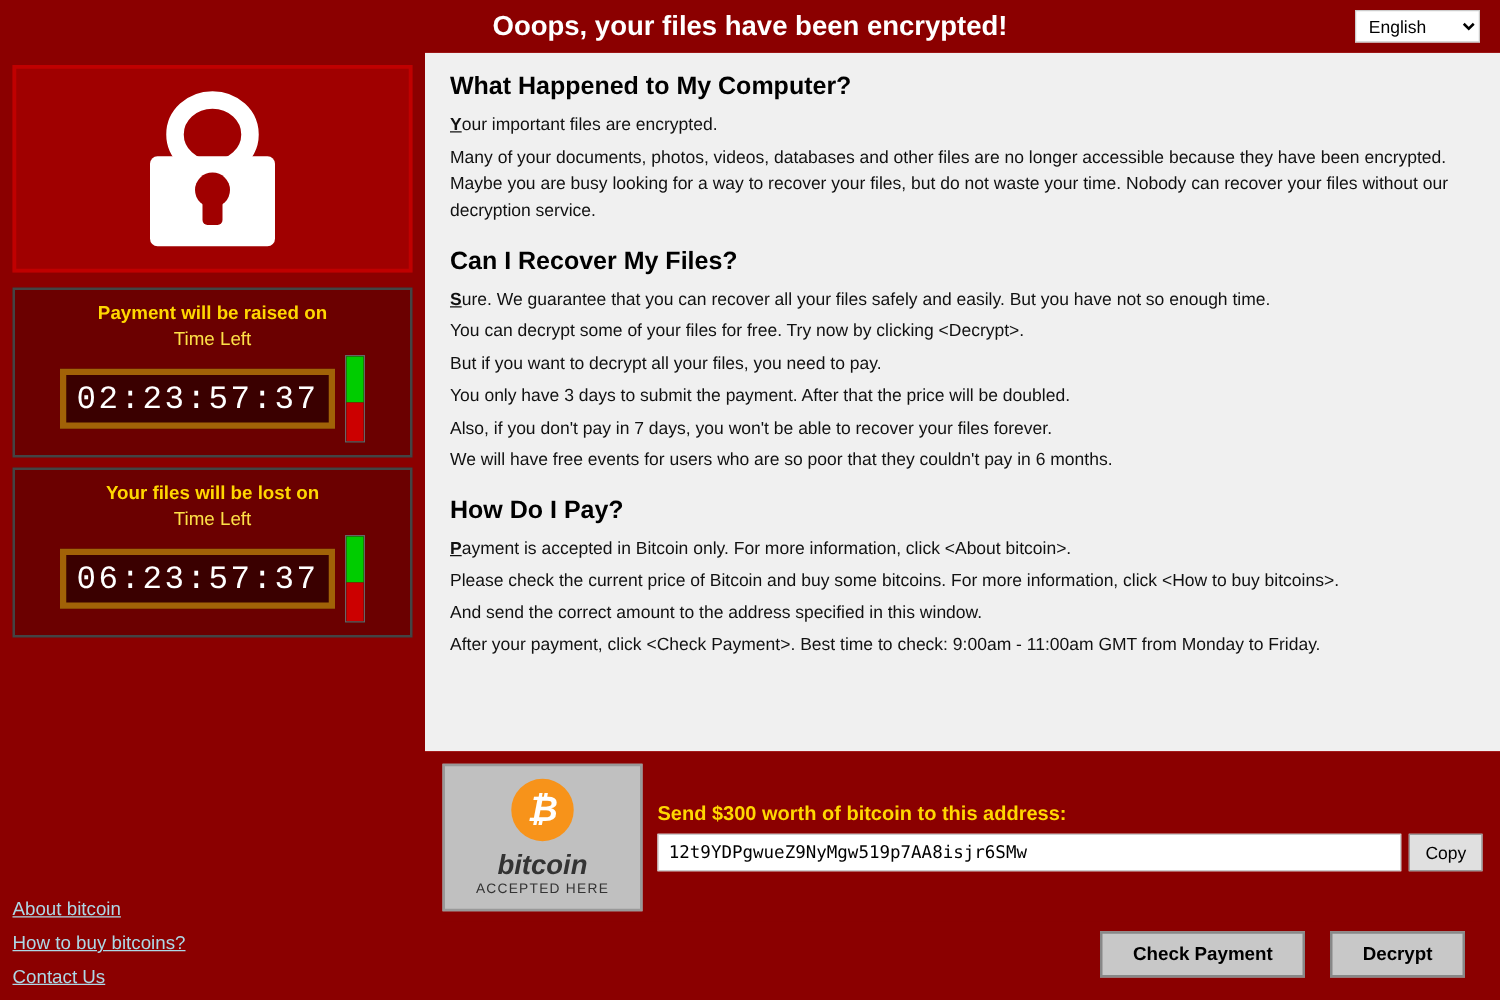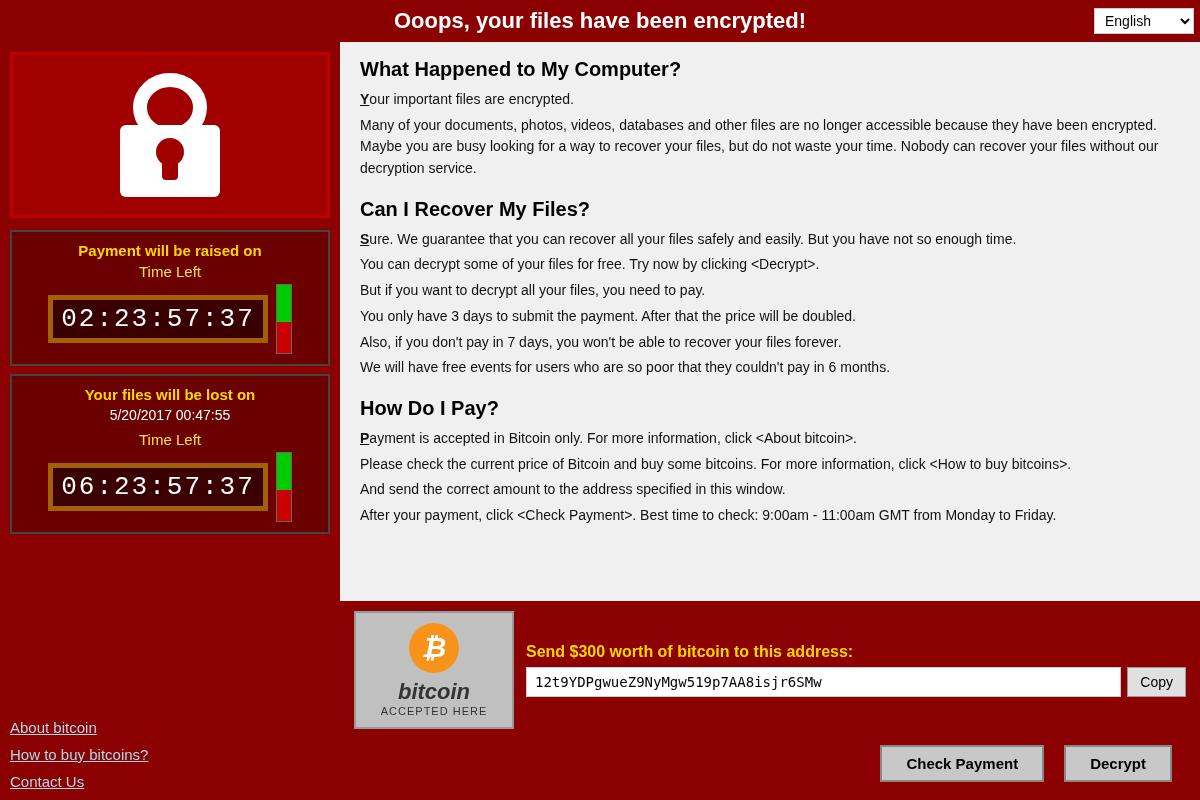--- a/index.html
+++ b/index.html
@@ -24,21 +24,21 @@
       min-height: 42px;
     }
     .header-title {
       color: #ffffff;
       font-size: 22px;
       font-weight: bold;
       text-align: center;
     }
     .lang-select-wrap {
       position: absolute;
-      right: 6px;
+      right: 16px;
       top: 50%;
       transform: translateY(-50%);
     }
     .lang-select {
       background: white;
       border: 1px solid #ccc;
       padding: 3px 20px 3px 6px;
       font-size: 14px;
       cursor: pointer;
       appearance: auto;
@@ -341,21 +341,20 @@
         <div class="timer-digits">02:23:57:37</div>
         <div class="progress-bar-container">
           <div class="progress-bar-fill-green"></div>
           <div class="progress-bar-fill-red"></div>
         </div>
       </div>
     </div>
 
     <div class="timer-box">
       <div class="timer-box-label">Your files will be lost on</div>
-      <div class="timer-box-date">5/20/2017 00:47:55</div>
       <div class="timer-box-timeleft">Time Left</div>
       <div class="timer-display-row">
         <div class="timer-digits">06:23:57:37</div>
         <div class="progress-bar-container">
           <div class="progress-bar-fill-green"></div>
           <div class="progress-bar-fill-red"></div>
         </div>
       </div>
     </div>
 

